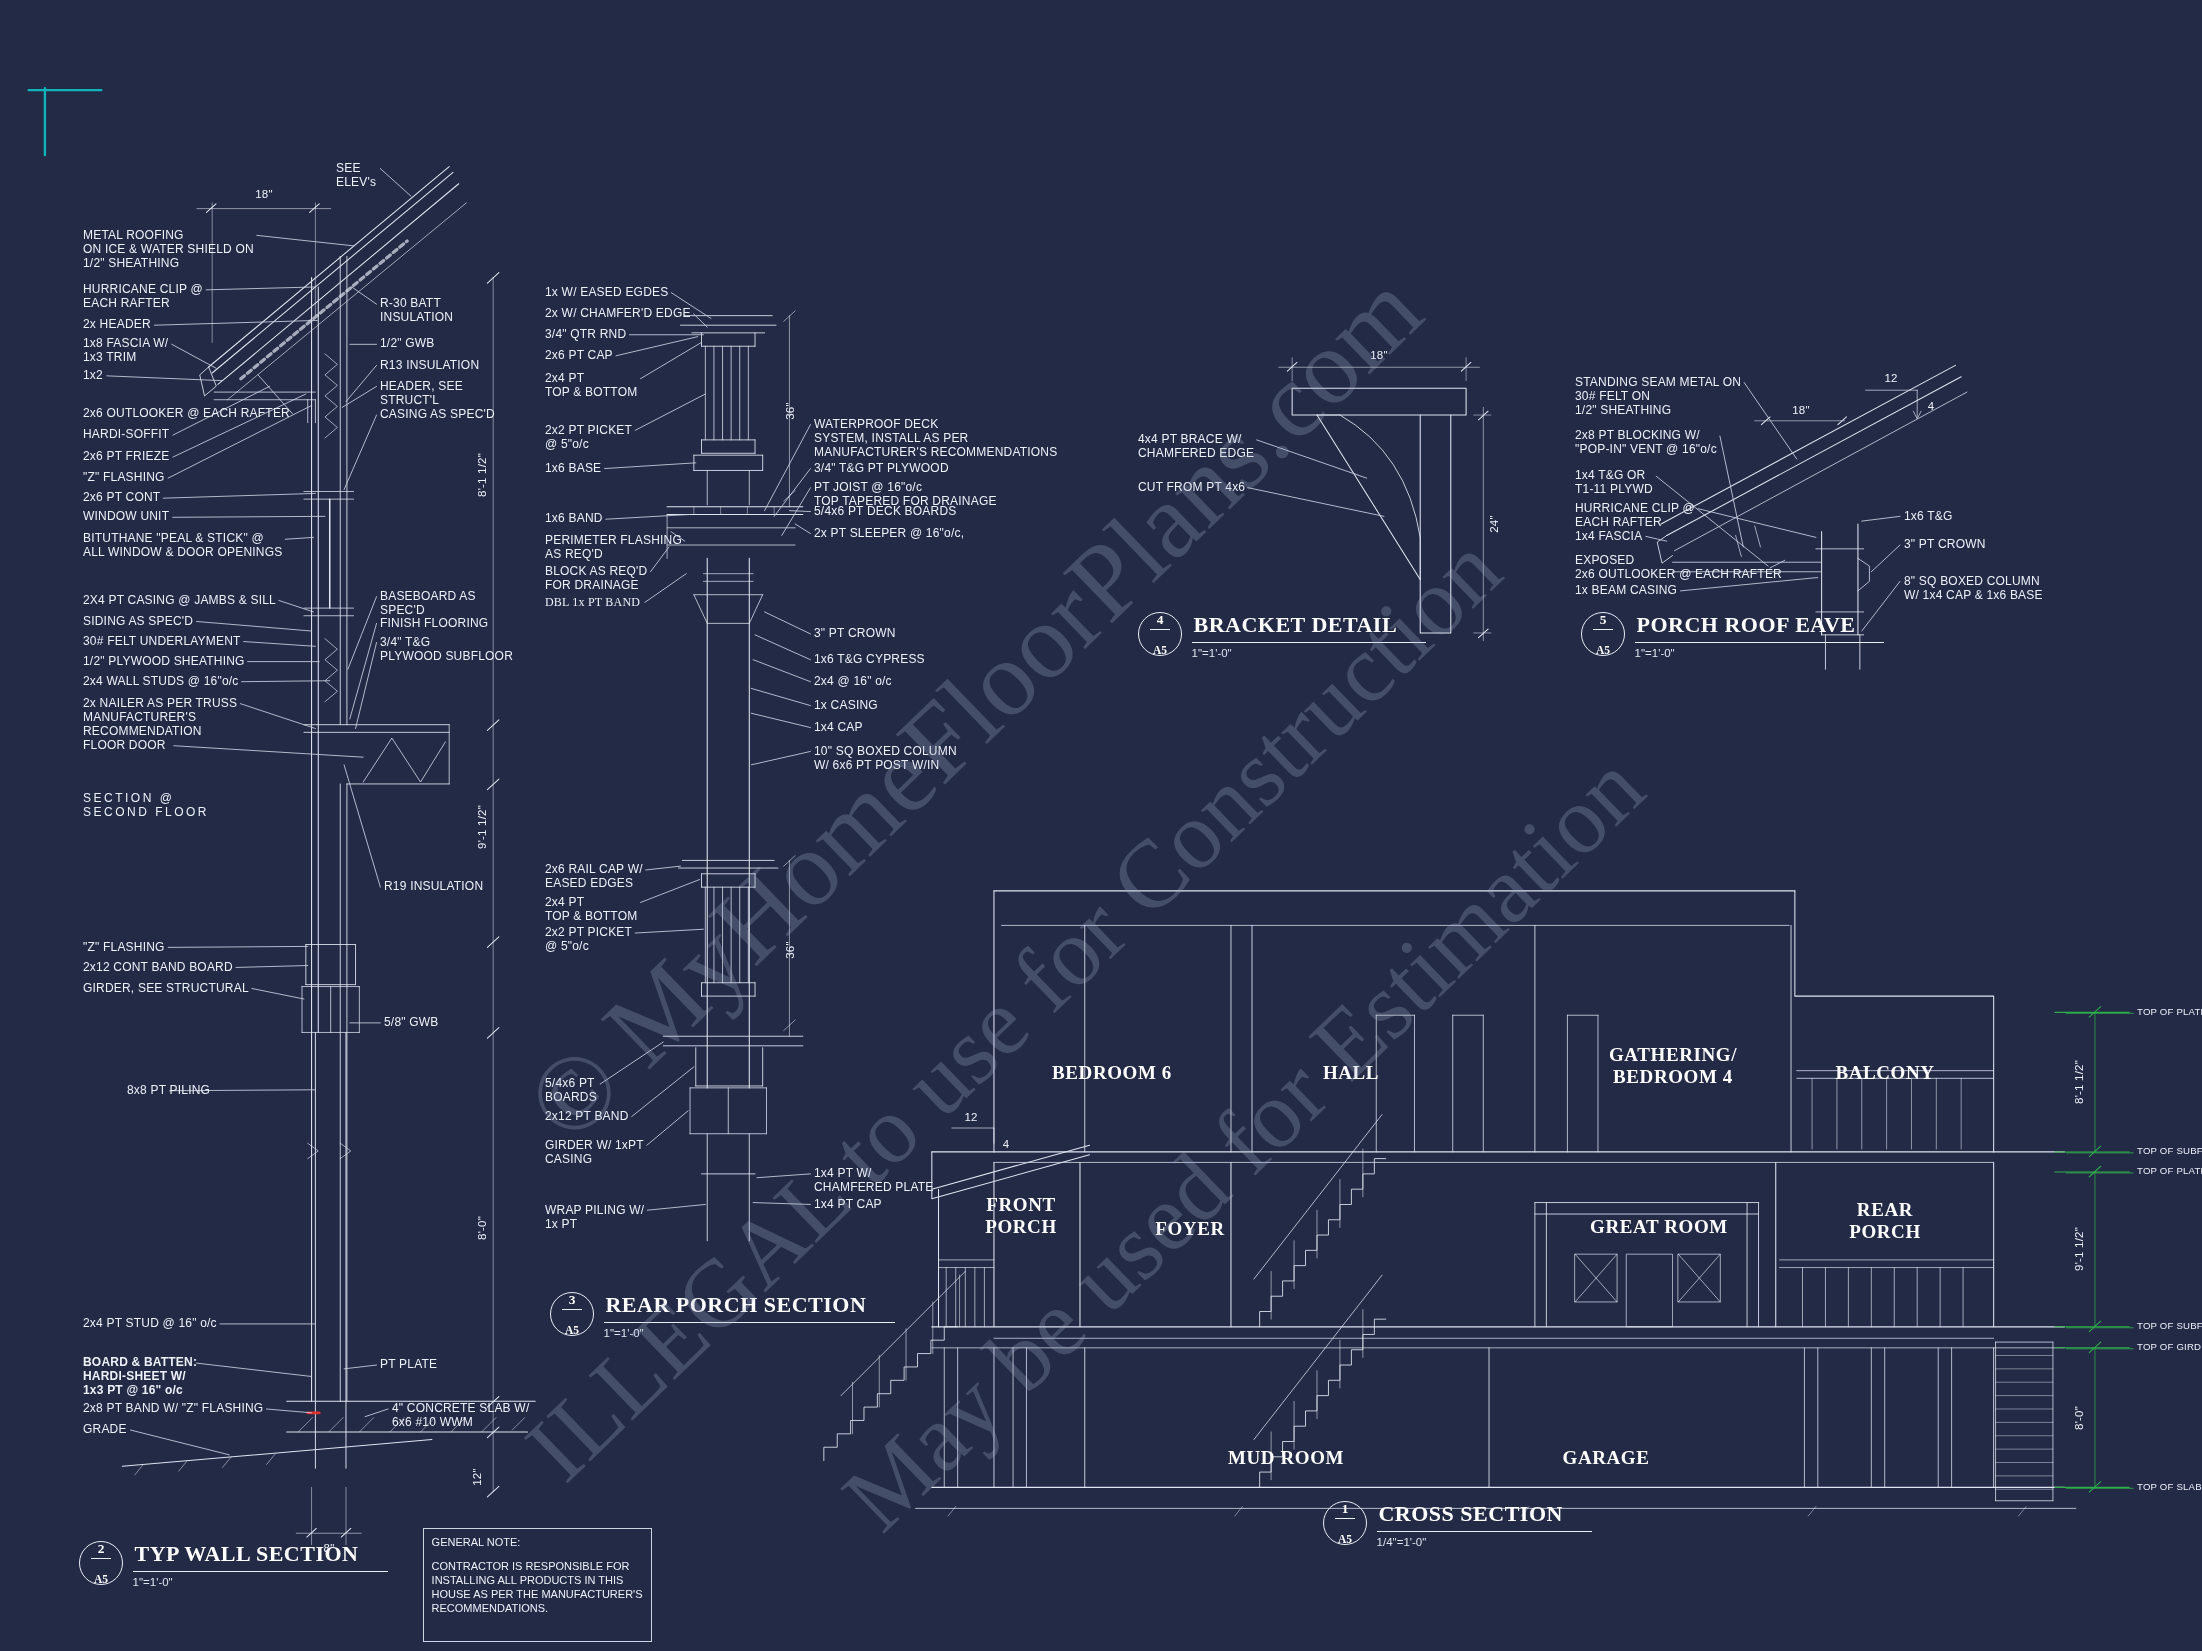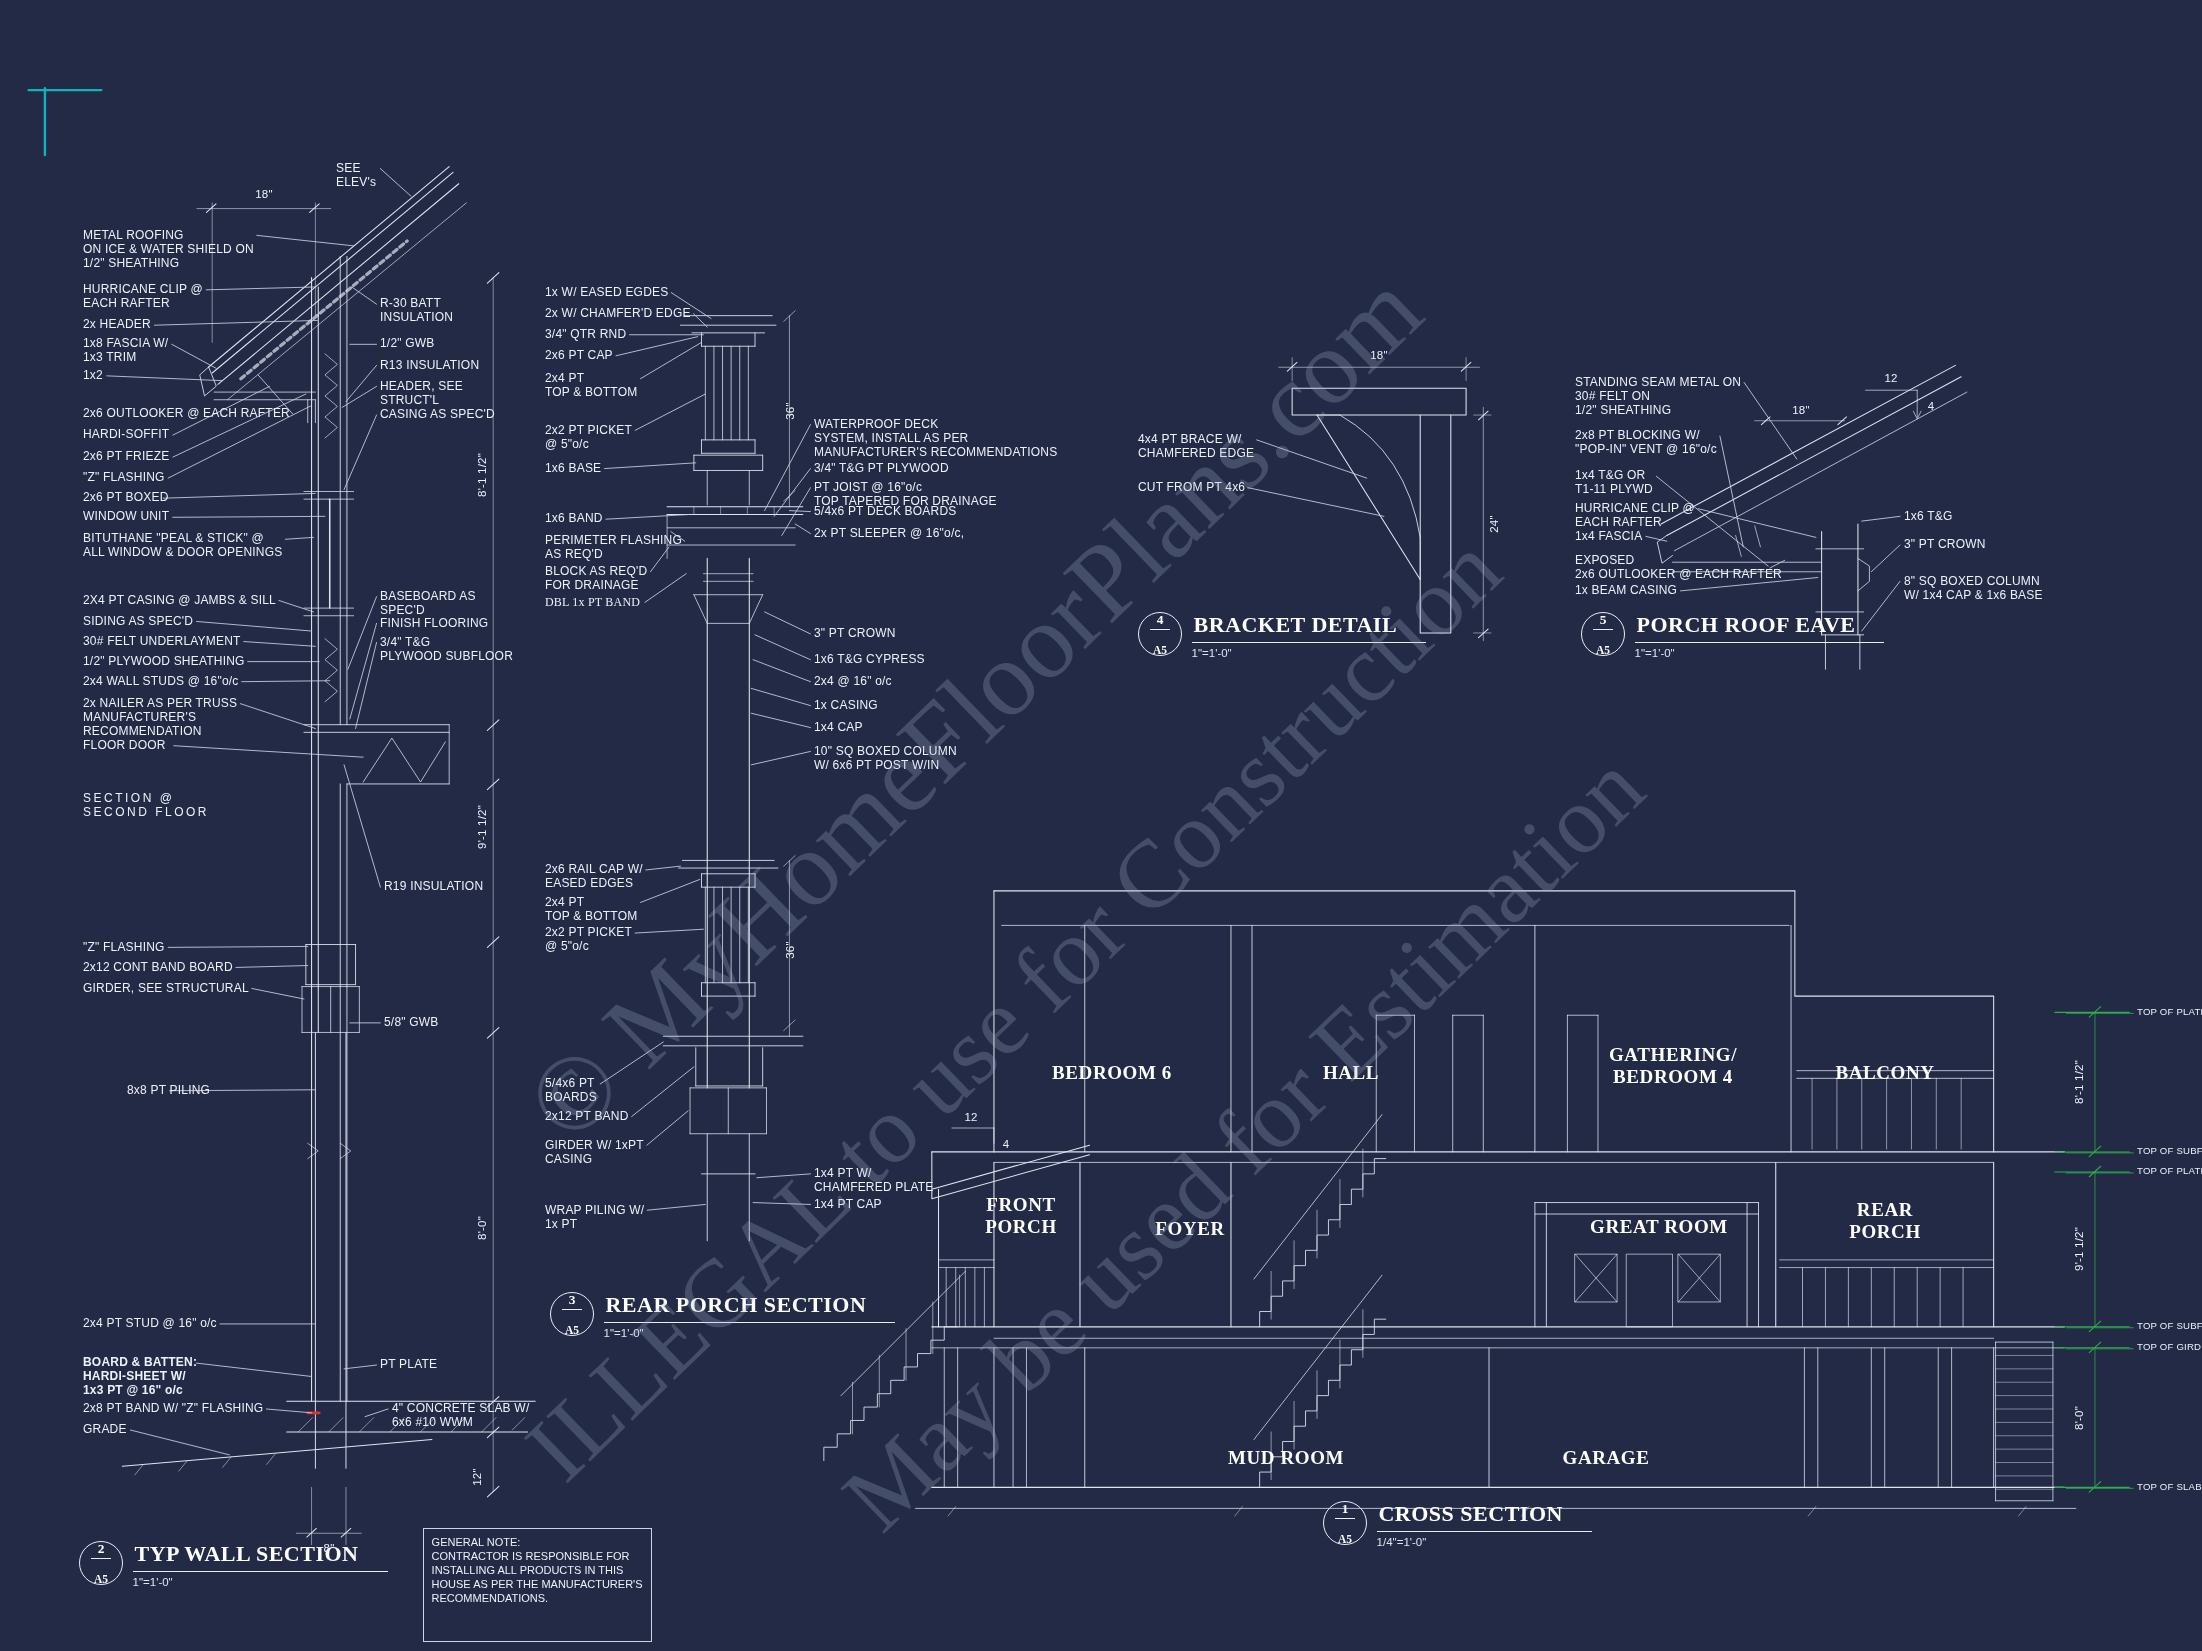--- a/index.html
+++ b/index.html
@@ -21,21 +21,21 @@
   .bub{width:42px;height:42px;border:1.5px solid #e9edf6;border-radius:50%;
        display:flex;flex-direction:column;align-items:center;justify-content:center;
        font-family:"Liberation Serif",serif;font-weight:700;font-size:13.4px;color:#fff;flex:0 0 auto;}
   .bub .num{border-bottom:1.1px solid #e9edf6;padding:0 6.7px 1px;}
   .bub .sheet{padding-top:14px;font-size:11.5px;}
   .ttl{font-family:"Liberation Serif",serif;font-weight:700;font-size:22px;color:#fff;
        border-bottom:1.9px solid #e9edf6;padding:0 29px 3.8px 1.9px;letter-spacing:0.5px;white-space:nowrap;}
   .tscale{font-size:11.5px;color:#dfe5f0;margin-top:3.8px;}
   .gnote{position:absolute;z-index:2;left:423px;top:1528px;width:212px;height:99px;
          border:1px solid #cdd3e0;padding:6.7px 7.6px;font-size:11px;line-height:1.25;color:#edf1f9;}
-  .gnote .h{margin-bottom:1px;}
+  .gnote .h{margin-bottom:11px;}
 </style>
 </head>
 <body>
 
 <div id="canvas">
 
   <svg id="draw-svg" width="2202" height="1652" viewBox="0 0 2304 1728" stroke="#dfe5f0" fill="none" stroke-width="1.1" stroke-linecap="round">
 
     <g stroke="#10b3b9" stroke-width="2.5">
       <path d="M47,92 V162 M30,94 H106"></path>
@@ -330,21 +330,21 @@
     <div class="callout" style="left: 83px; top: 282px;">HURRICANE CLIP @
 EACH RAFTER</div>
     <div class="callout" style="left: 83px; top: 317px;">2x HEADER</div>
     <div class="callout" style="left: 83px; top: 336px;">1x8 FASCIA W/
 1x3 TRIM</div>
     <div class="callout" style="left: 83px; top: 368px;">1x2</div>
     <div class="callout" style="left: 83px; top: 406px;">2x6 OUTLOOKER @ EACH RAFTER</div>
     <div class="callout" style="left: 83px; top: 427px;">HARDI-SOFFIT</div>
     <div class="callout" style="left: 83px; top: 449px;">2x6 PT FRIEZE</div>
     <div class="callout" style="left: 83px; top: 470px;">"Z" FLASHING</div>
-    <div class="callout" style="left: 83px; top: 490px;">2x6 PT BOXED</div>
+    <div class="callout" style="left: 83px; top: 490px;">2x6 PT CONT</div>
     <div class="callout" style="left: 83px; top: 509px;">WINDOW UNIT</div>
     <div class="callout" style="left: 83px; top: 531px;">BITUTHANE "PEAL &amp; STICK" @
 ALL WINDOW &amp; DOOR OPENINGS</div>
     <div class="callout" style="left: 83px; top: 593px;">2X4 PT CASING @ JAMBS &amp; SILL</div>
     <div class="callout" style="left: 83px; top: 614px;">SIDING AS SPEC'D</div>
     <div class="callout" style="left: 83px; top: 634px;">30# FELT UNDERLAYMENT</div>
     <div class="callout" style="left: 83px; top: 654px;">1/2" PLYWOOD SHEATHING</div>
     <div class="callout" style="left: 83px; top: 674px;">2x4 WALL STUDS @ 16"o/c</div>
     <div class="callout" style="left: 83px; top: 696px;">2x NAILER AS PER TRUSS
 MANUFACTURER'S

